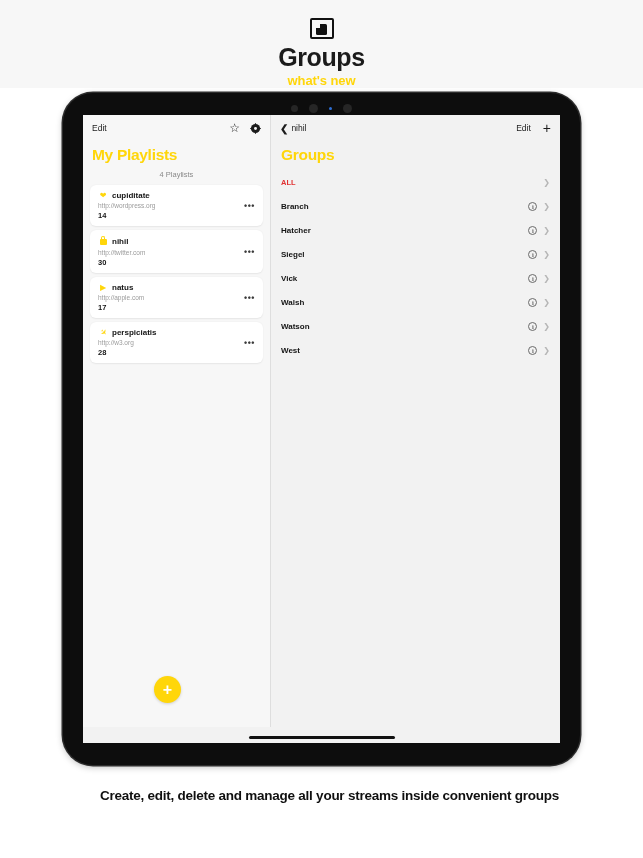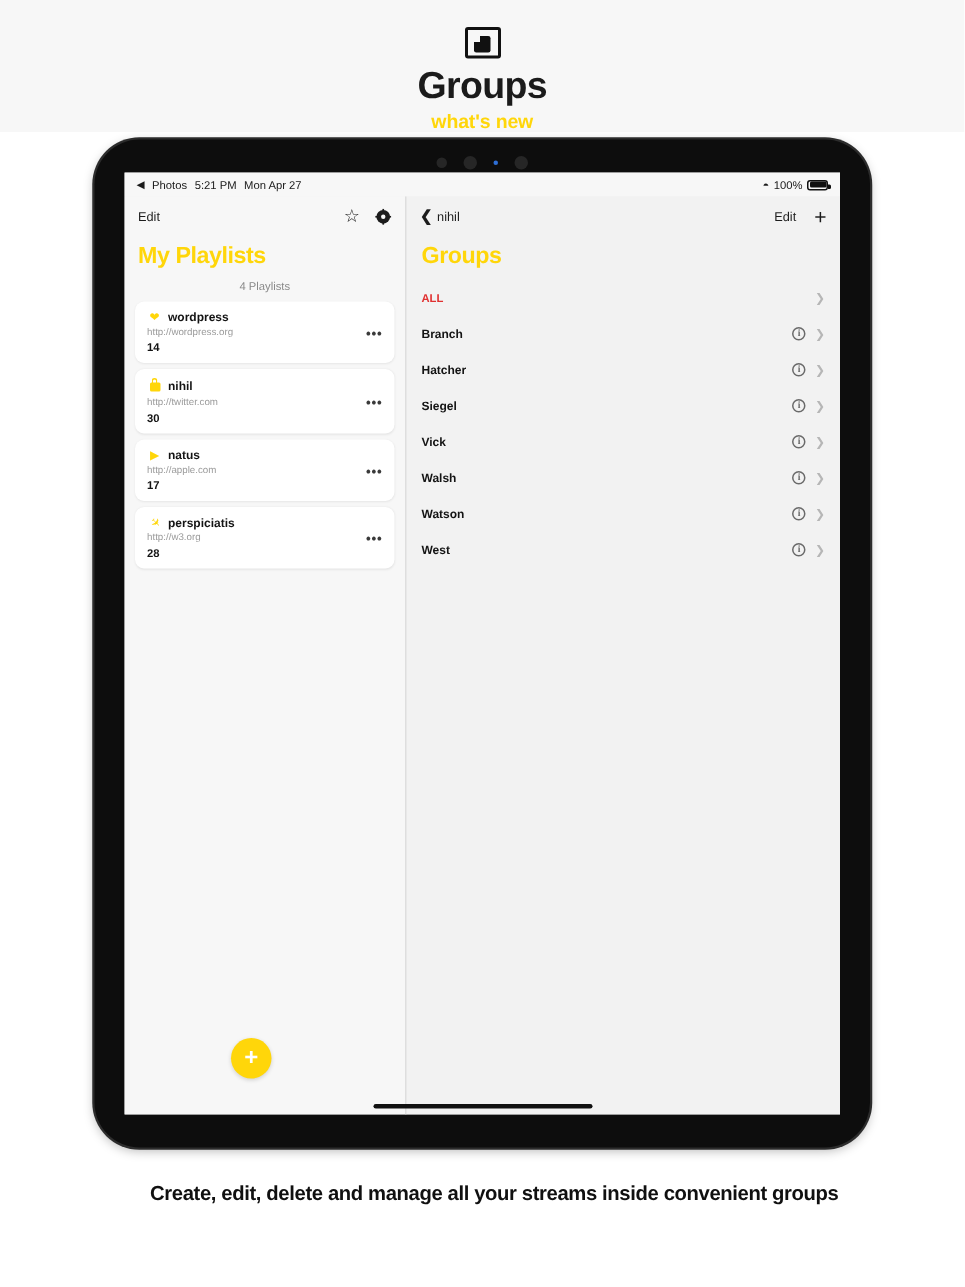--- a/index.html
+++ b/index.html
@@ -210,33 +210,20 @@
 
     <div class="sensors">
       <span class="dot"></span>
       <span class="dot small"></span>
       <span class="dot blue"></span>
       <span class="dot small"></span>
     </div>
 
     <div class="screen">
 
-      <div class="statusbar">
-        <div class="sb-left">
-          <span class="sb-back">◀</span>
-          <span>Photos</span>
-          <span>5:21 PM</span>
-          <span>Mon Apr 27</span>
-        </div>
-        <div class="sb-right">
-          <span class="wifi-ico">◓</span>
-          <span>100%</span>
-          <span class="batt"></span>
-        </div>
-      </div>
 
       <div class="panes">
 
         <div class="pane-left">
 
           <div class="toolbar">
             <span class="tb-edit">Edit</span>
             <span class="spacer"></span>
             <span class="star-ico">☆</span>
             <span class="gear-ico" style="margin-left:10px;">
@@ -252,21 +239,21 @@
           </div>
 
           <div class="pane-title">My Playlists</div>
           <div class="subcount">4 Playlists</div>
 
           <div class="cards">
 
             <div class="card">
               <div class="card-head">
                 <span class="card-ico">❤</span>
-                <span class="card-name">wordpress</span>
+                <span class="card-name">cupiditate</span>
               </div>
               <div class="card-url">http://wordpress.org</div>
               <div class="card-count">14</div>
               <span class="dots-btn">•••</span>
             </div>
 
             <div class="card">
               <div class="card-head">
                 <span class="card-ico">
                   <span class="lock-ico"><span class="shackle"></span><span class="body"></span></span>

